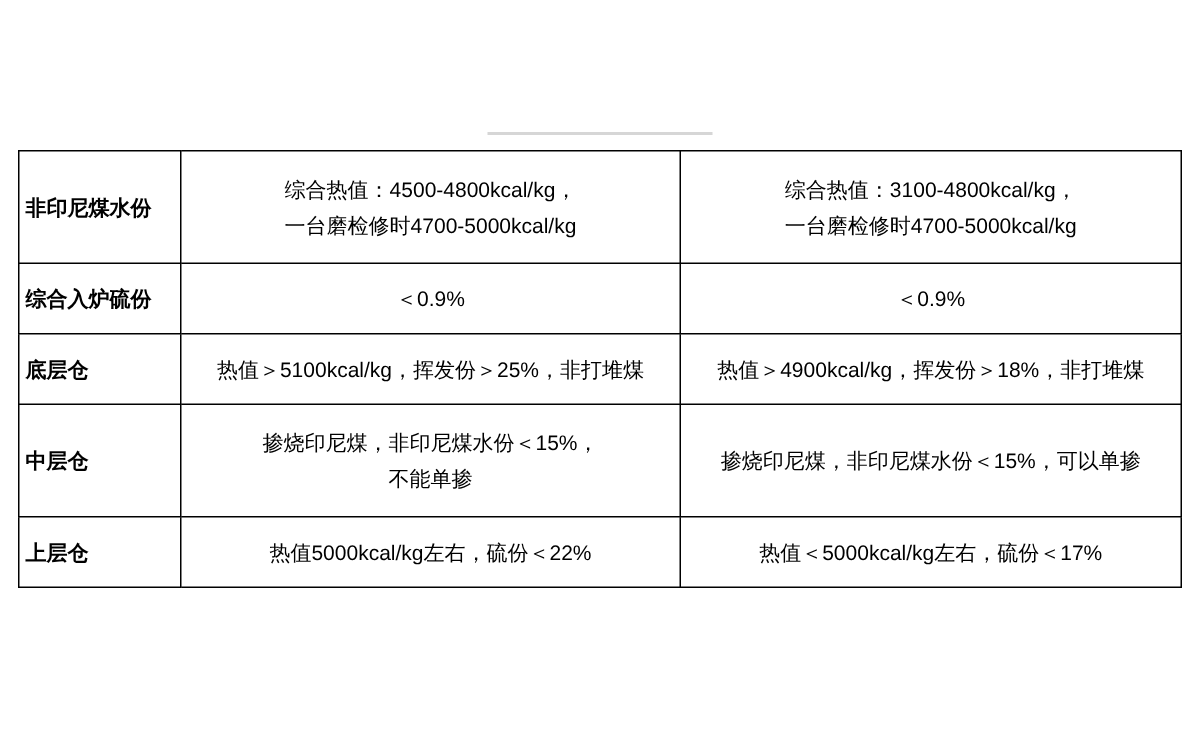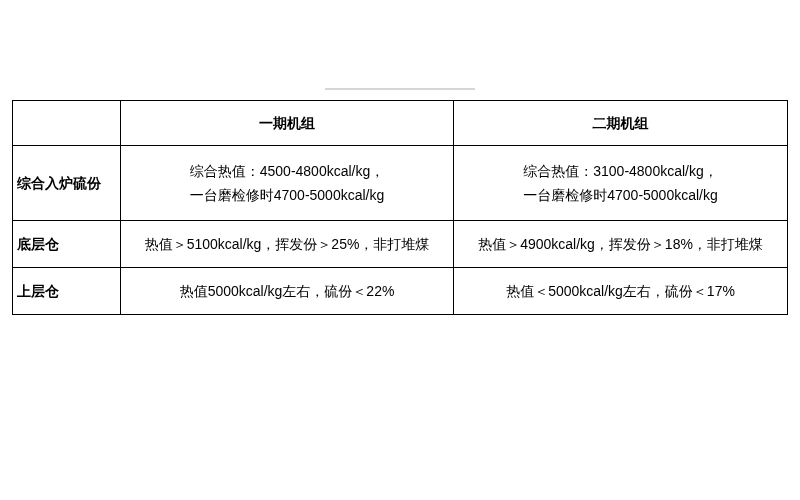--- a/index.html
+++ b/index.html
@@ -91,49 +91,63 @@
   <div class="top-rule"></div>
 
   <div class="table-wrap">
     <table class="spec">
       <colgroup>
         <col class="c0">
         <col class="c1">
         <col class="c2">
       </colgroup>
       <tbody>
-        <tr class="r-head">
-          <td class="hdr-blank"></td>
-          <td class="hdr">一期机组</td>
-          <td class="hdr">二期机组</td>
-        </tr>
 
         <tr class="r-two">
-          <td class="rowlabel">综合入炉硫份</td>
+          <td class="rowlabel">非印尼煤水份</td>
           <td class="cellc">
             <span class="line n">综合热值：4500-4800kcal/kg，</span>
             <span class="line n">一台磨检修时4700-5000kcal/kg</span>
           </td>
           <td class="cellc">
             <span class="line n">综合热值：3100-4800kcal/kg，</span>
             <span class="line n">一台磨检修时4700-5000kcal/kg</span>
           </td>
         </tr>
 
+        <tr class="r-one">
+          <td class="rowlabel">综合入炉硫份</td>
+          <td class="cellc">
+            <span class="line n">＜0.9%</span>
+          </td>
+          <td class="cellc">
+            <span class="line n">＜0.9%</span>
+          </td>
+        </tr>
 
         <tr class="r-one">
           <td class="rowlabel">底层仓</td>
           <td class="cellc">
             <span class="line b">热值＞5100kcal/kg，挥发份＞25%，非打堆煤</span>
           </td>
           <td class="cellc">
             <span class="line b">热值＞4900kcal/kg，挥发份＞18%，非打堆煤</span>
           </td>
         </tr>
 
+        <tr class="r-two">
+          <td class="rowlabel">中层仓</td>
+          <td class="cellc">
+            <span class="line n">掺烧印尼煤，非印尼煤水份＜15%，</span>
+            <span class="line n">不能单掺</span>
+          </td>
+          <td class="cellc">
+            <span class="line n">掺烧印尼煤，非印尼煤水份＜15%，可以单掺</span>
+          </td>
+        </tr>
 
         <tr class="r-one">
           <td class="rowlabel">上层仓</td>
           <td class="cellc">
             <span class="line b">热值5000kcal/kg左右，硫份＜22%</span>
           </td>
           <td class="cellc">
             <span class="line b">热值＜5000kcal/kg左右，硫份＜17%</span>
           </td>
         </tr>

